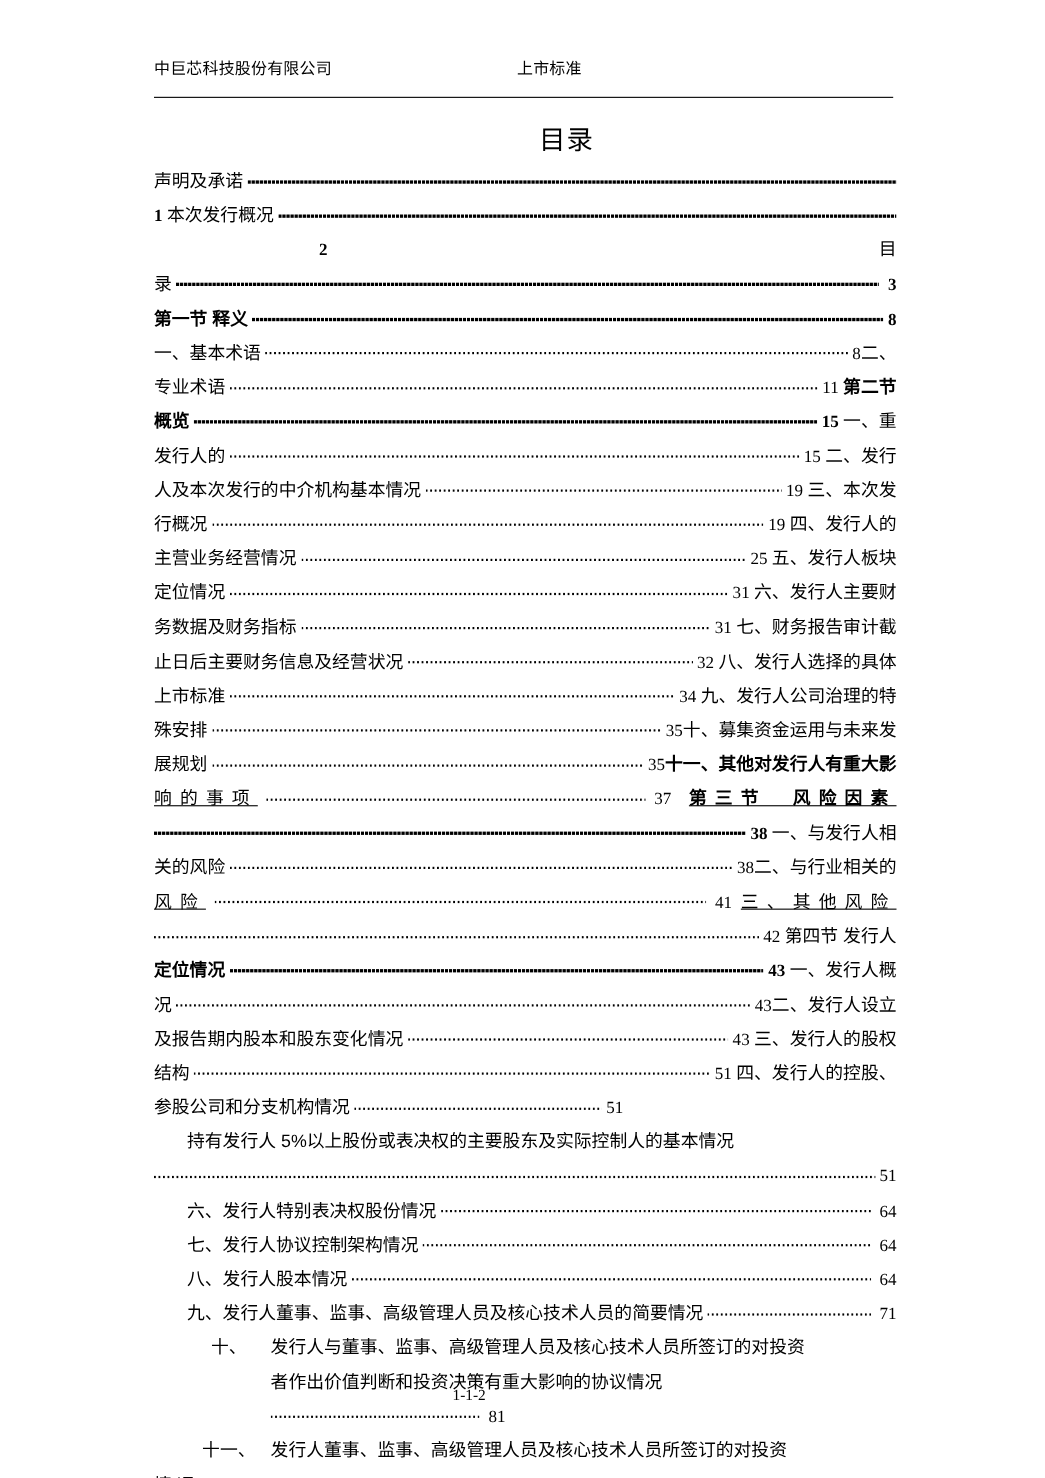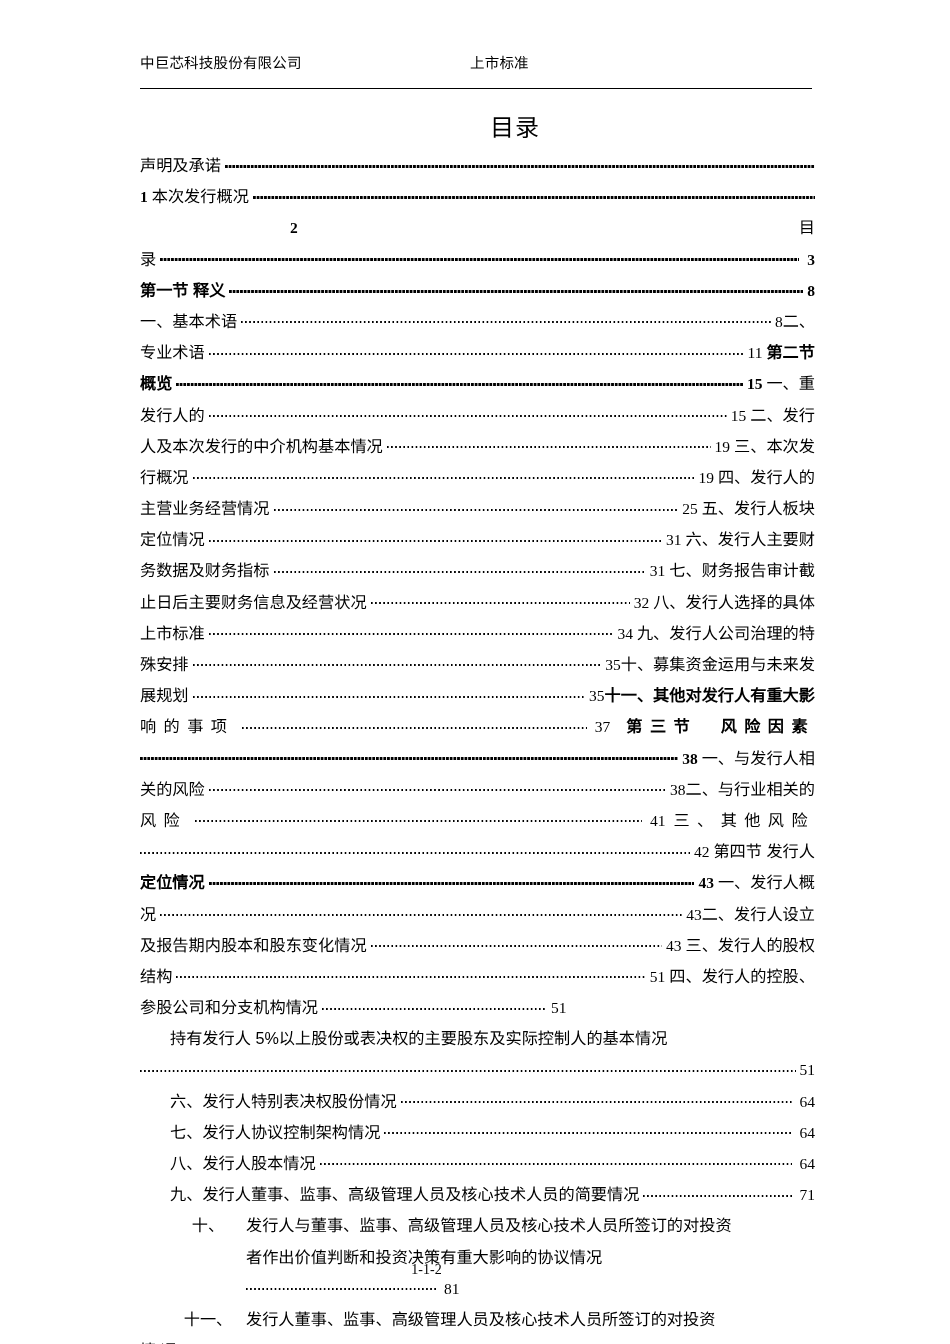--- a/index.html
+++ b/index.html
@@ -114,21 +114,21 @@
   .leader.fixed { flex: 0 0 auto; }
 
   .sp { display: inline-block; width: 4px; }
   .sp2 { display: inline-block; width: 8px; }
 
   
   .tline.three {
     justify-content: space-between;
   }
   .tline.three .mid { margin-left: 150px; }
-  .spread-4 { letter-spacing: 7.4px; }
+  .spread-4 { letter-spacing: 7.4px; text-decoration: underline; }
   .spread-5 { letter-spacing: 4.4px; }
 
   
   .ind {
     padding-left: 30px;
     text-align: center;
   }
   .item {
     display: flex;
     align-items: baseline;

